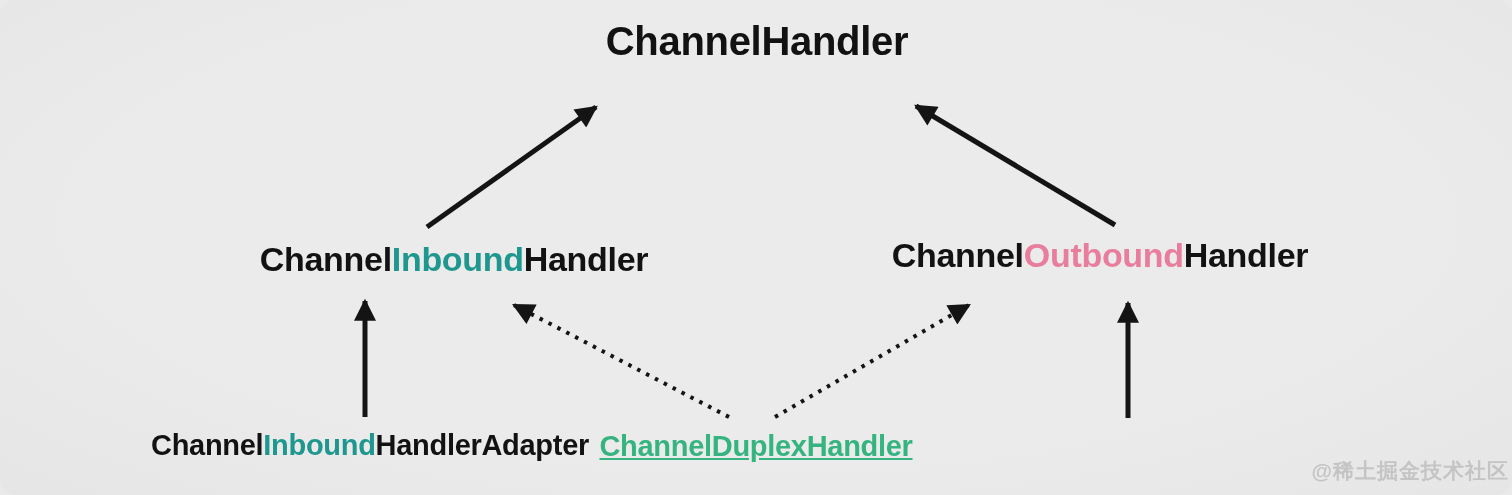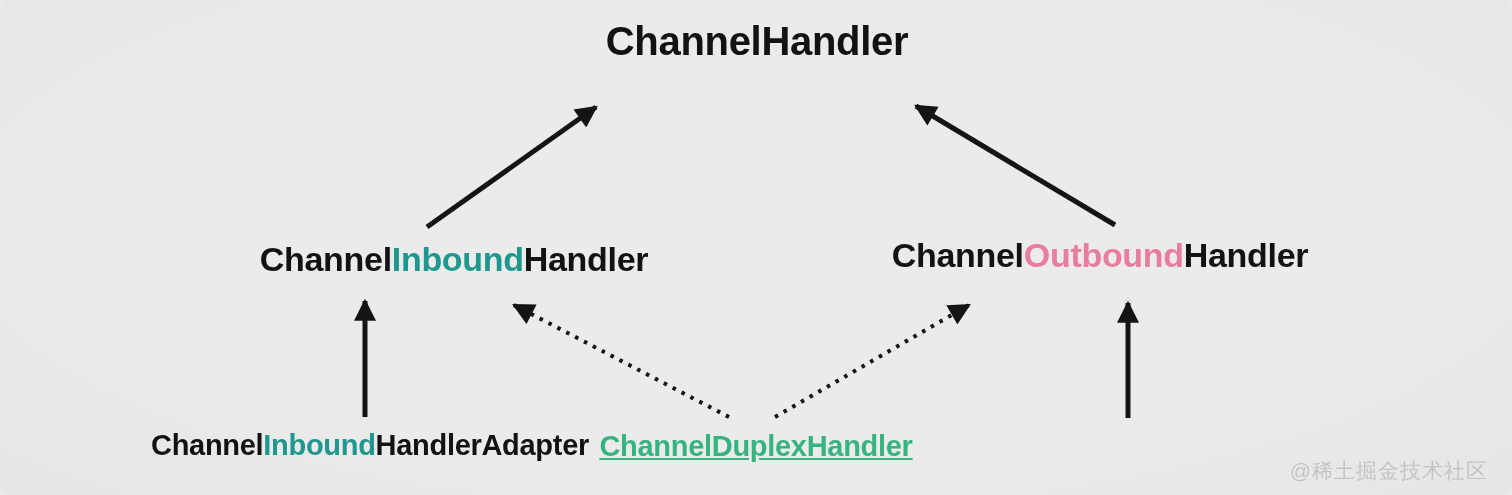--- a/index.html
+++ b/index.html
@@ -37,24 +37,24 @@
   }
   .node-title  { font-size: 40px; }
   .node-mid    { font-size: 34px; }
   .node-bottom { font-size: 29px; }
   .c-black { color: #121212; }
   .c-teal  { color: #1e978e; }
   .c-pink  { color: #e87d9d; }
   .c-green { color: #35b480; text-decoration: underline; }
   .watermark {
     position: absolute;
-    right: 24px;
+    right: 3px;
     bottom: 10px;
     font-size: 21px;
-    font-weight: 400;
+    font-weight: 700;
     color: #c4c4c4;
     letter-spacing: 1px;
   }
 </style>
 </head>
 <body>
 
 <div class="canvas">
 
   <svg class="edges-layer" width="1512" height="495" viewBox="0 0 1512 495" xmlns="http://www.w3.org/2000/svg">

